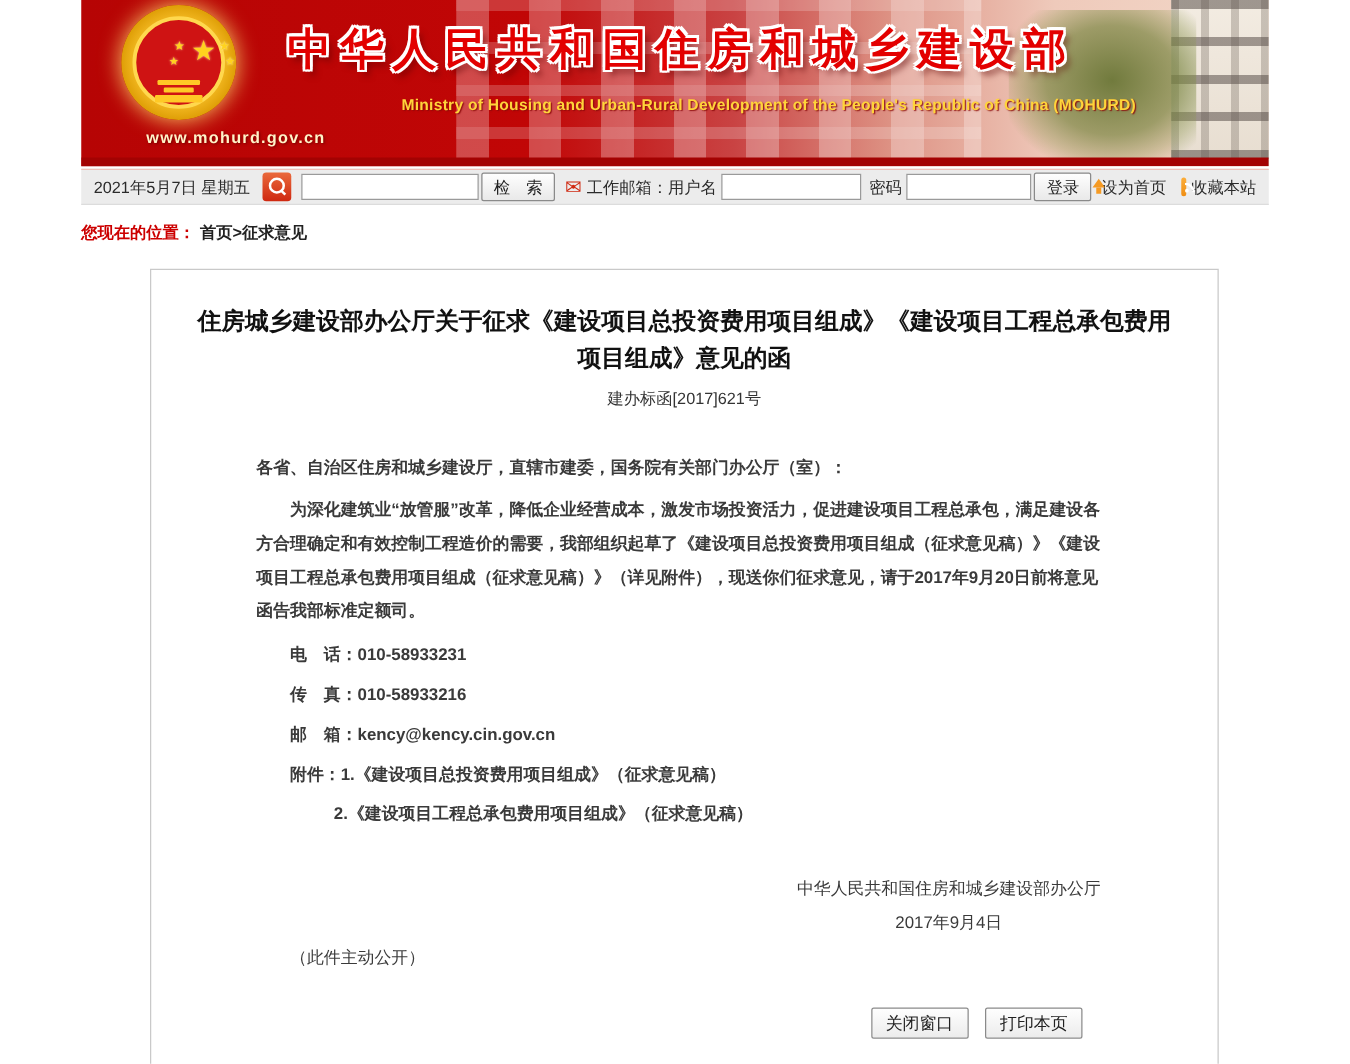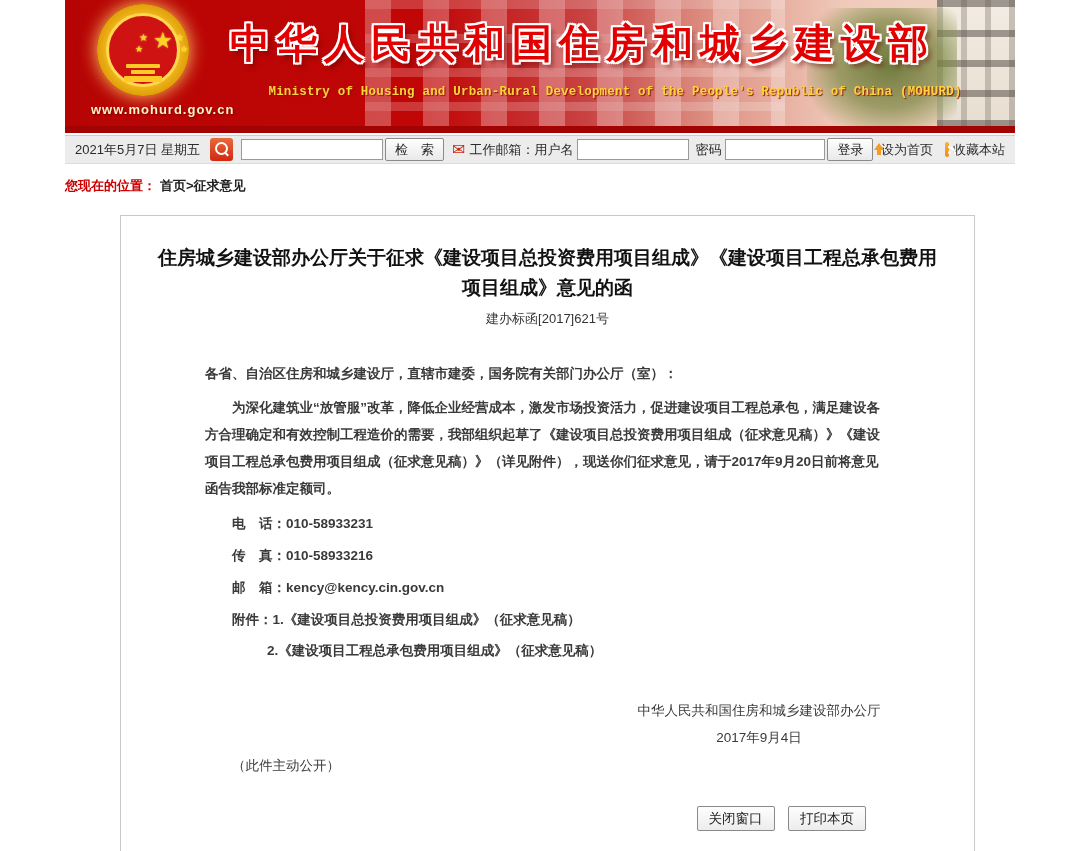--- a/index.html
+++ b/index.html
@@ -47,36 +47,36 @@
   .star-big   { left: 44px; top: 12px; font-size: 22px; }
   .star-s1    { left: 30px; top: 16px; font-size: 10px; }
   .star-s2    { left: 66px; top: 16px; font-size: 10px; }
   .star-s3    { left: 26px; top: 28px; font-size: 9px; }
   .star-s4    { left: 71px; top: 28px; font-size: 9px; }
   .gate { position: absolute; left: 50%; transform: translateX(-50%); background: #ffc926; border-radius: 1px; }
   .gate-roof { top: 48px; width: 34px; height: 4px; }
   .gate-mid  { top: 54px; width: 24px; height: 4px; }
   .gate-base { top: 60px; width: 38px; height: 6px; }
   .site-url {
-    position: absolute; left: 2px; top: 100px; width: 140px;
+    position: absolute; left: 28px; top: 100px; width: 140px;
     color: #fff3c8; font-weight: bold; font-size: 13px; letter-spacing: 1px;
     text-shadow: 1px 1px 2px #7a0000; white-space: nowrap;
   }
 
   .header-titles { position: absolute; left: 165px; top: 16px; width: 770px; }
   .header-title-cn {
-    font-size: 40px; font-weight: bold; letter-spacing: 7px; white-space: nowrap;
+    font-size: 35px; font-weight: bold; letter-spacing: 7px; white-space: nowrap;
     color: #e30000;
     text-shadow: -2px 0 0 #fff, 2px 0 0 #fff, 0 -2px 0 #fff, 0 2px 0 #fff,
                  -2px -2px 0 #fff, 2px 2px 0 #fff, -2px 2px 0 #fff, 2px -2px 0 #fff,
                  4px 5px 5px rgba(90,0,0,.55);
   }
   .header-title-en {
     margin-top: 14px; text-align: center; font-size: 12.5px; font-weight: bold;
-    color: #ffd43a; text-shadow: 1px 1px 1px rgba(140,10,10,.9); letter-spacing: .2px; font-family: Liberation Mono, monospace;
+    color: #ffd43a; text-shadow: 1px 1px 1px rgba(140,10,10,.9); letter-spacing: .2px;
   }
 
   
   .navbar {
     margin-top: 2px; height: 29px; background: #ececec;
     border-top: 1px solid #f0c0b8; border-bottom: 1px solid #dcdcdc;
     display: flex; align-items: center; font-size: 13px; color: #2b2b2b;
     padding: 4px 10px; white-space: nowrap;
   }
   .nav-date { margin-right: 10px; }

